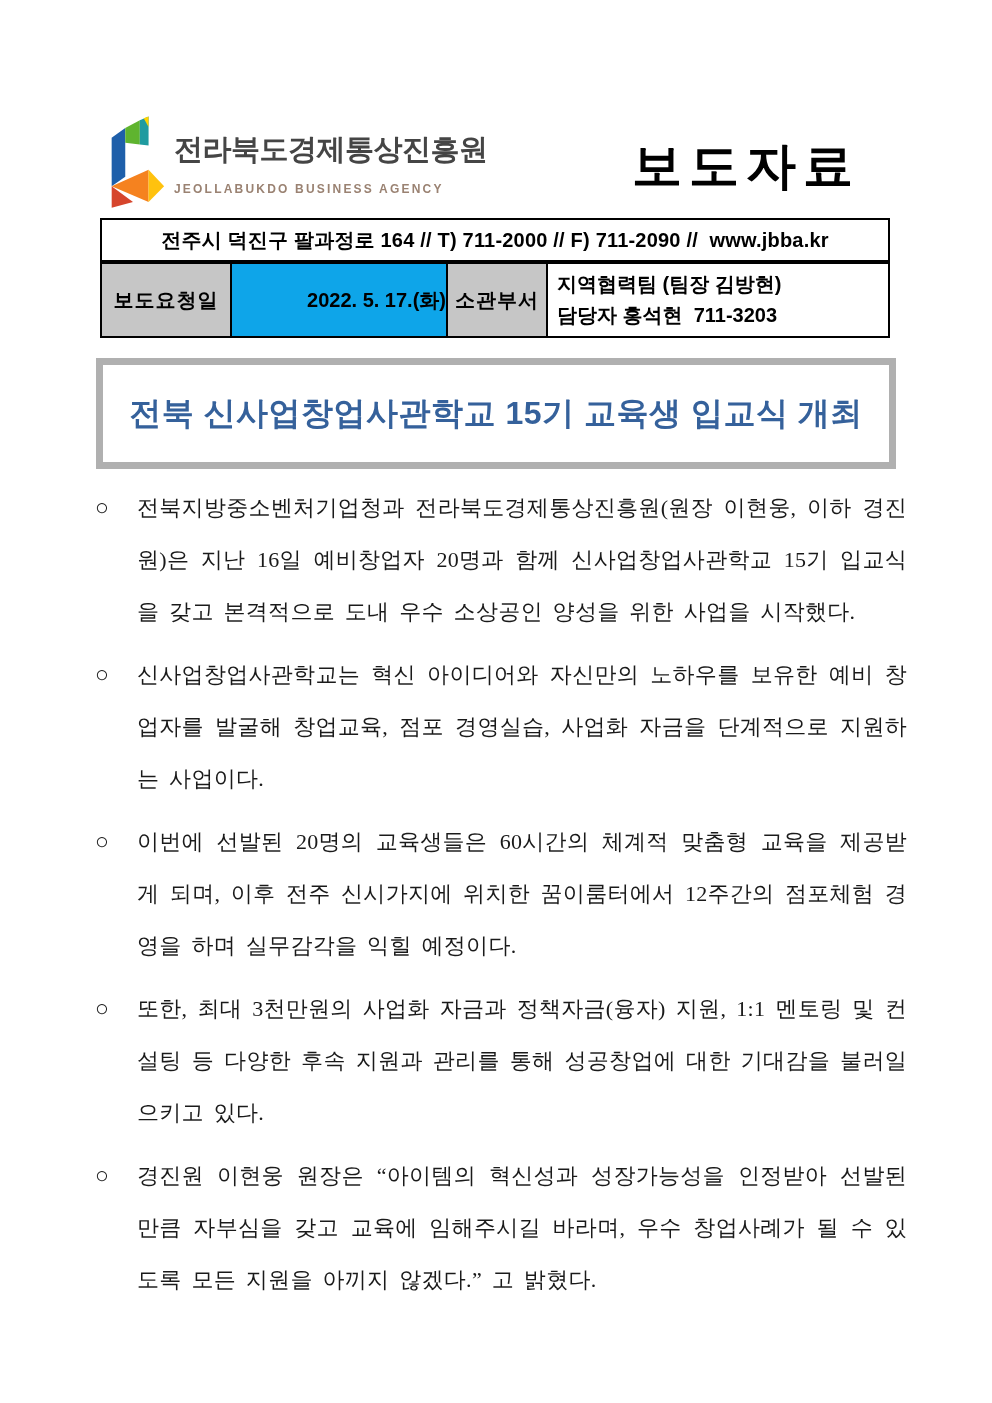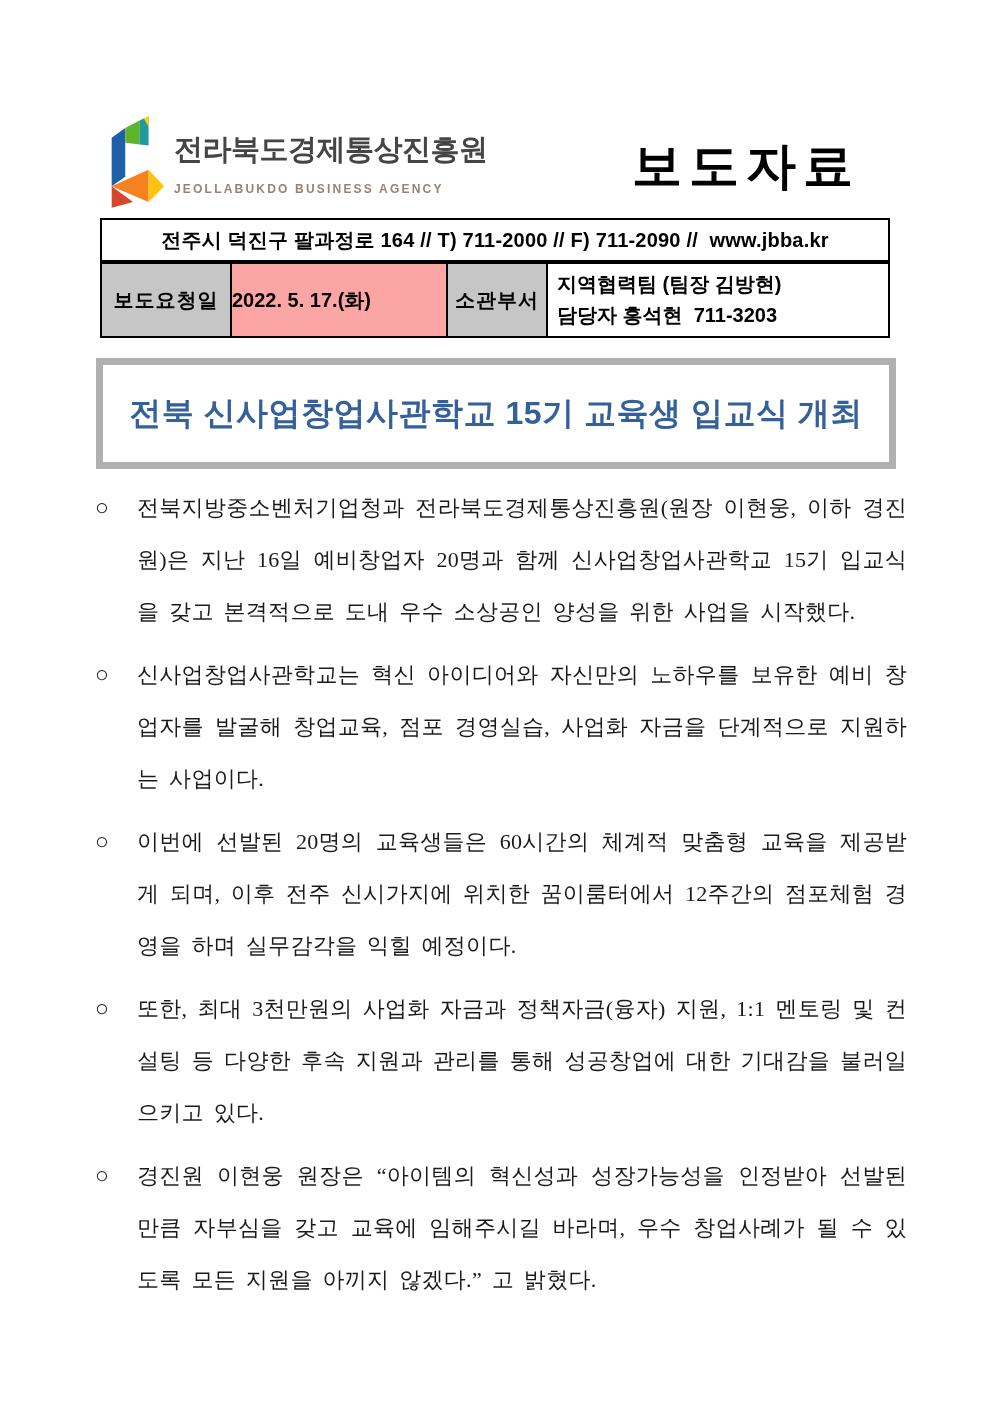--- a/index.html
+++ b/index.html
@@ -79,21 +79,21 @@
     font-weight: bold;
     color: #000000;
     height: 74px;
     vertical-align: middle;
   }
   .cell-label {
     background: #c6c6c6;
     text-align: center;
     letter-spacing: 1px;
   }
-  .cell-date { text-align: left; background: #fca5a5; }
+  .cell-date { text-align: right; background: #0ea5e9; }
   .cell-dept { background: #ffffff; padding-left: 9px; line-height: 1.55; }
   .dept-line { white-space: pre-wrap; }
 
   
   .headline-frame {
     position: absolute;
     left: 96px;
     top: 358px;
     width: 800px;
     height: 111px;

